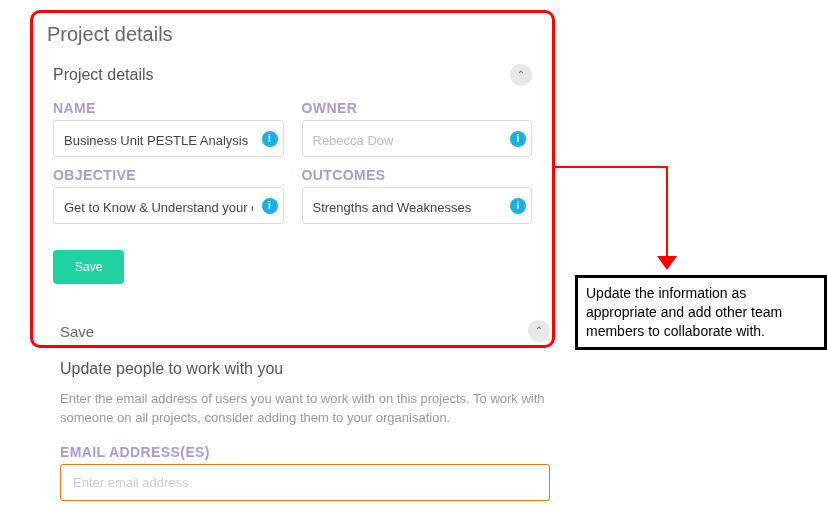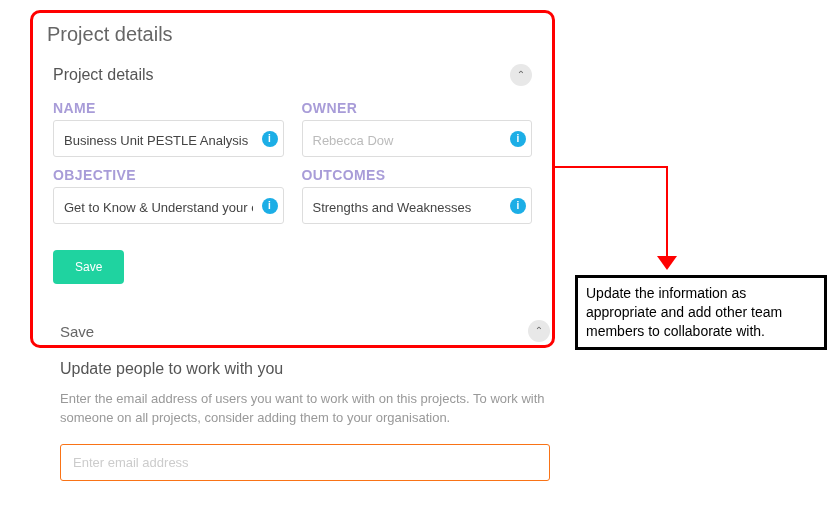--- a/index.html
+++ b/index.html
@@ -251,19 +251,20 @@
 
 <div class="team-section">
   <div class="team-header">
     <div class="team-title">Save</div>
     <div class="collapse-btn">
       <span class="chevron">⌃</span>
     </div>
   </div>
   <div class="team-subtitle">Update people to work with you</div>
   <div class="team-desc">Enter the email address of users you want to work with on this projects. To work with someone on all projects, consider adding them to your organisation.</div>
+  <div class="field-label">EMAIL ADDRESS(ES)</div>
   <input class="email-input" placeholder="Enter email address" style="">
 </div>
 
 <div class="connector-h"></div>
 <div class="connector-v"></div>
 <div class="arrow-head"></div>
 <div class="callout">Update the information as appropriate and add other team members to collaborate with.</div>
 
 </body></html>

